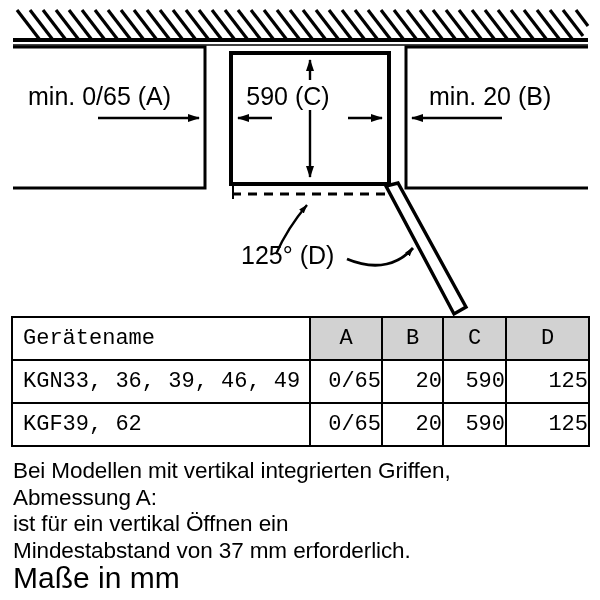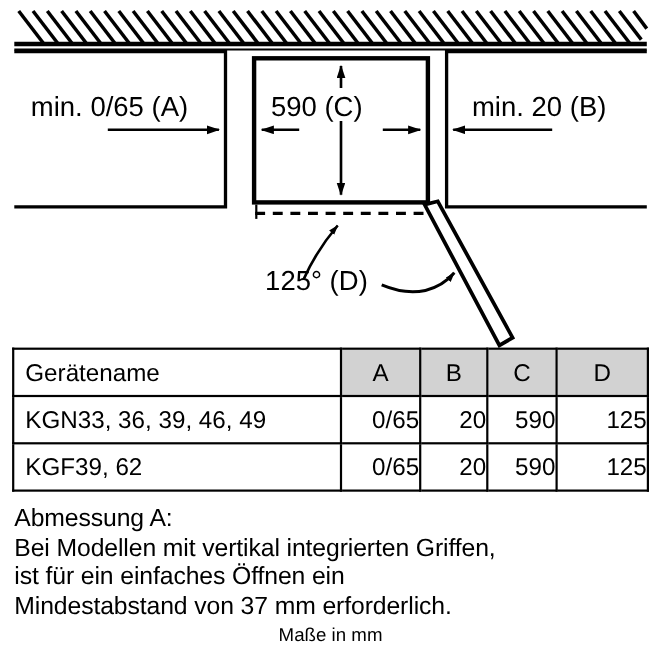--- a/index.html
+++ b/index.html
@@ -29,21 +29,21 @@
     fill: #000000;
   }
   
   #spec-table {
     position: absolute;
     left: 11px;
     top: 316px;
     width: 577px;
     border-collapse: collapse;
     table-layout: fixed;
-    font-family: Liberation Sans, sans-serif;
+    font-family: Liberation Mono, monospace;
   }
   #spec-table td {
     border: 2px solid #000000;
     font-size: 22px;
     height: 41px;
     padding: 0 0 0 10px;
     line-height: 41px;
     white-space: nowrap;
     overflow: hidden;
   }
@@ -76,22 +76,22 @@
     font-size: 22.5px;
     line-height: 26.5px;
     letter-spacing: -0.1px;
   }
   #notes .line { white-space: nowrap; }
   #units {
     position: absolute;
     left: 13px;
     top: 565px;
     width: 575px;
-    text-align: center;
-    font-size: 17px;
+    text-align: left;
+    font-size: 30px;
     line-height: 26.5px;
   }
 </style>
 </head>
 <body>
 
 <div id="page">
 
   <svg id="diagram" width="600" height="600" viewBox="0 0 600 600">
     <defs>
@@ -224,20 +224,20 @@
         <td>KGF39, 62</td>
         <td class="num">0/65</td>
         <td class="num">20</td>
         <td class="num">590</td>
         <td class="num">125</td>
       </tr>
     </tbody>
   </table>
 
   <div id="notes">
+    <div class="line">Bei Modellen mit vertikal integrierten Griffen,</div>
     <div class="line">Abmessung A:</div>
-    <div class="line">Bei Modellen mit vertikal integrierten Griffen,</div>
-    <div class="line">ist für ein einfaches Öffnen ein</div>
+    <div class="line">ist für ein vertikal Öffnen ein</div>
     <div class="line">Mindestabstand von 37 mm erforderlich.</div>
   </div>
   <div id="units">Maße in mm</div>
 
 </div>
 
 </body></html>

